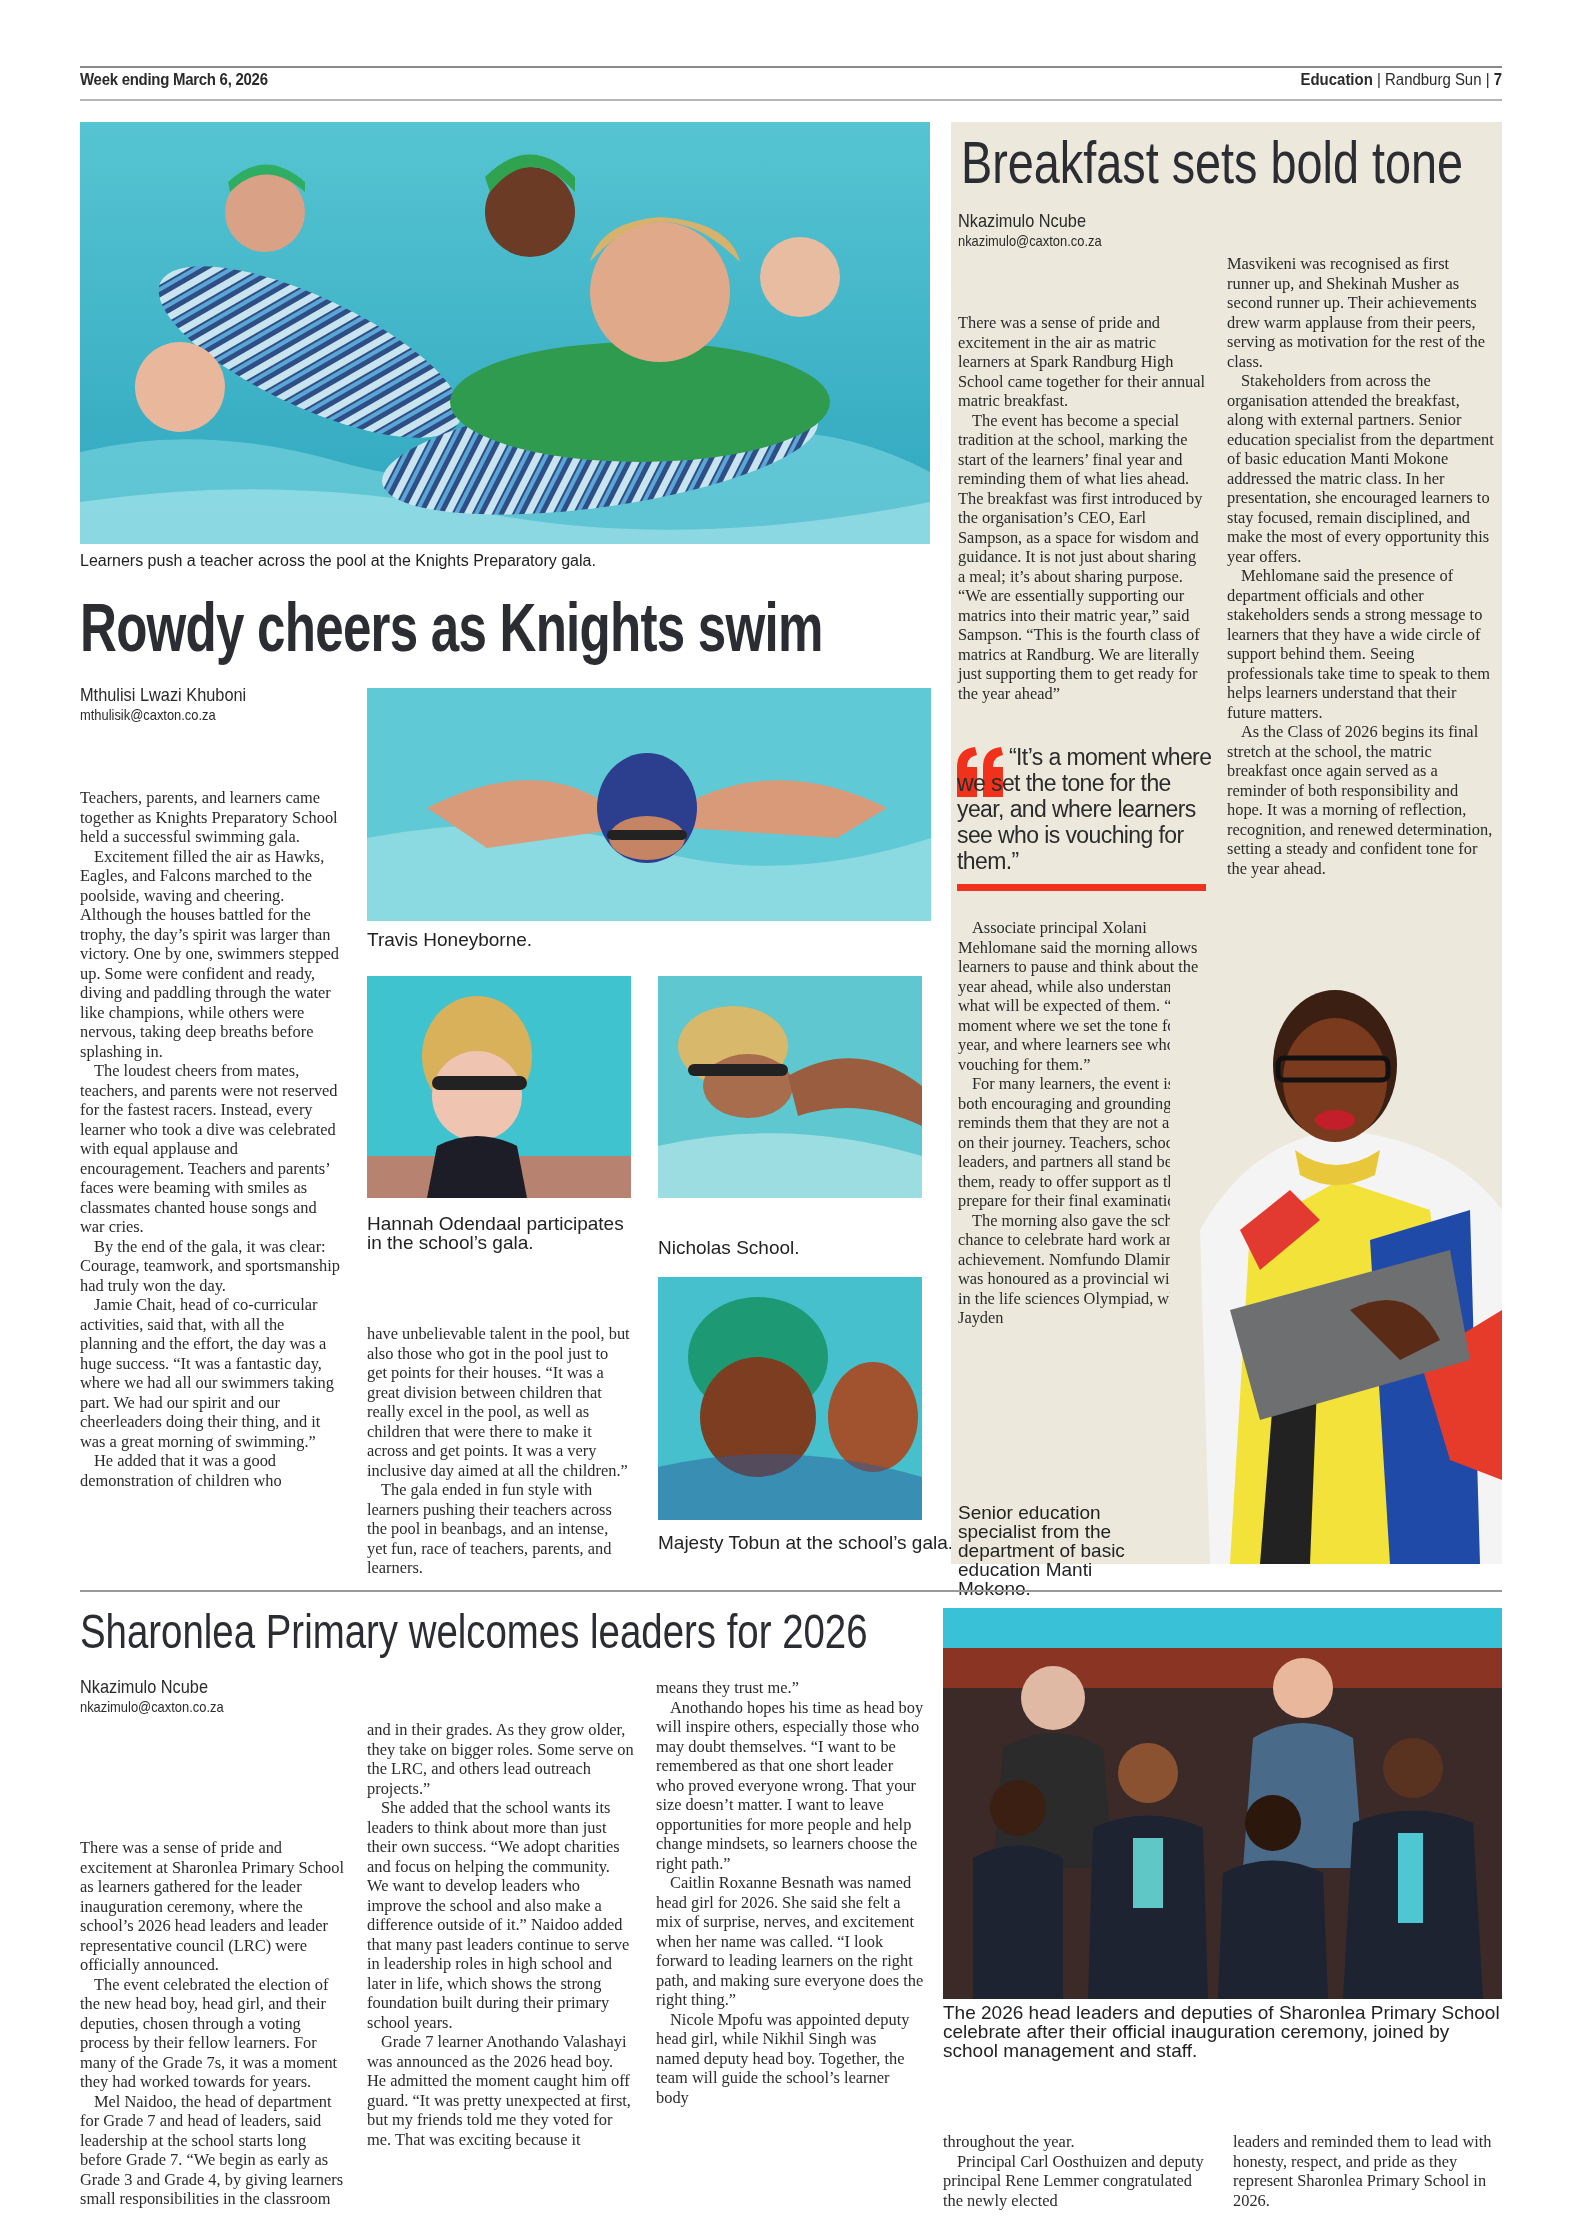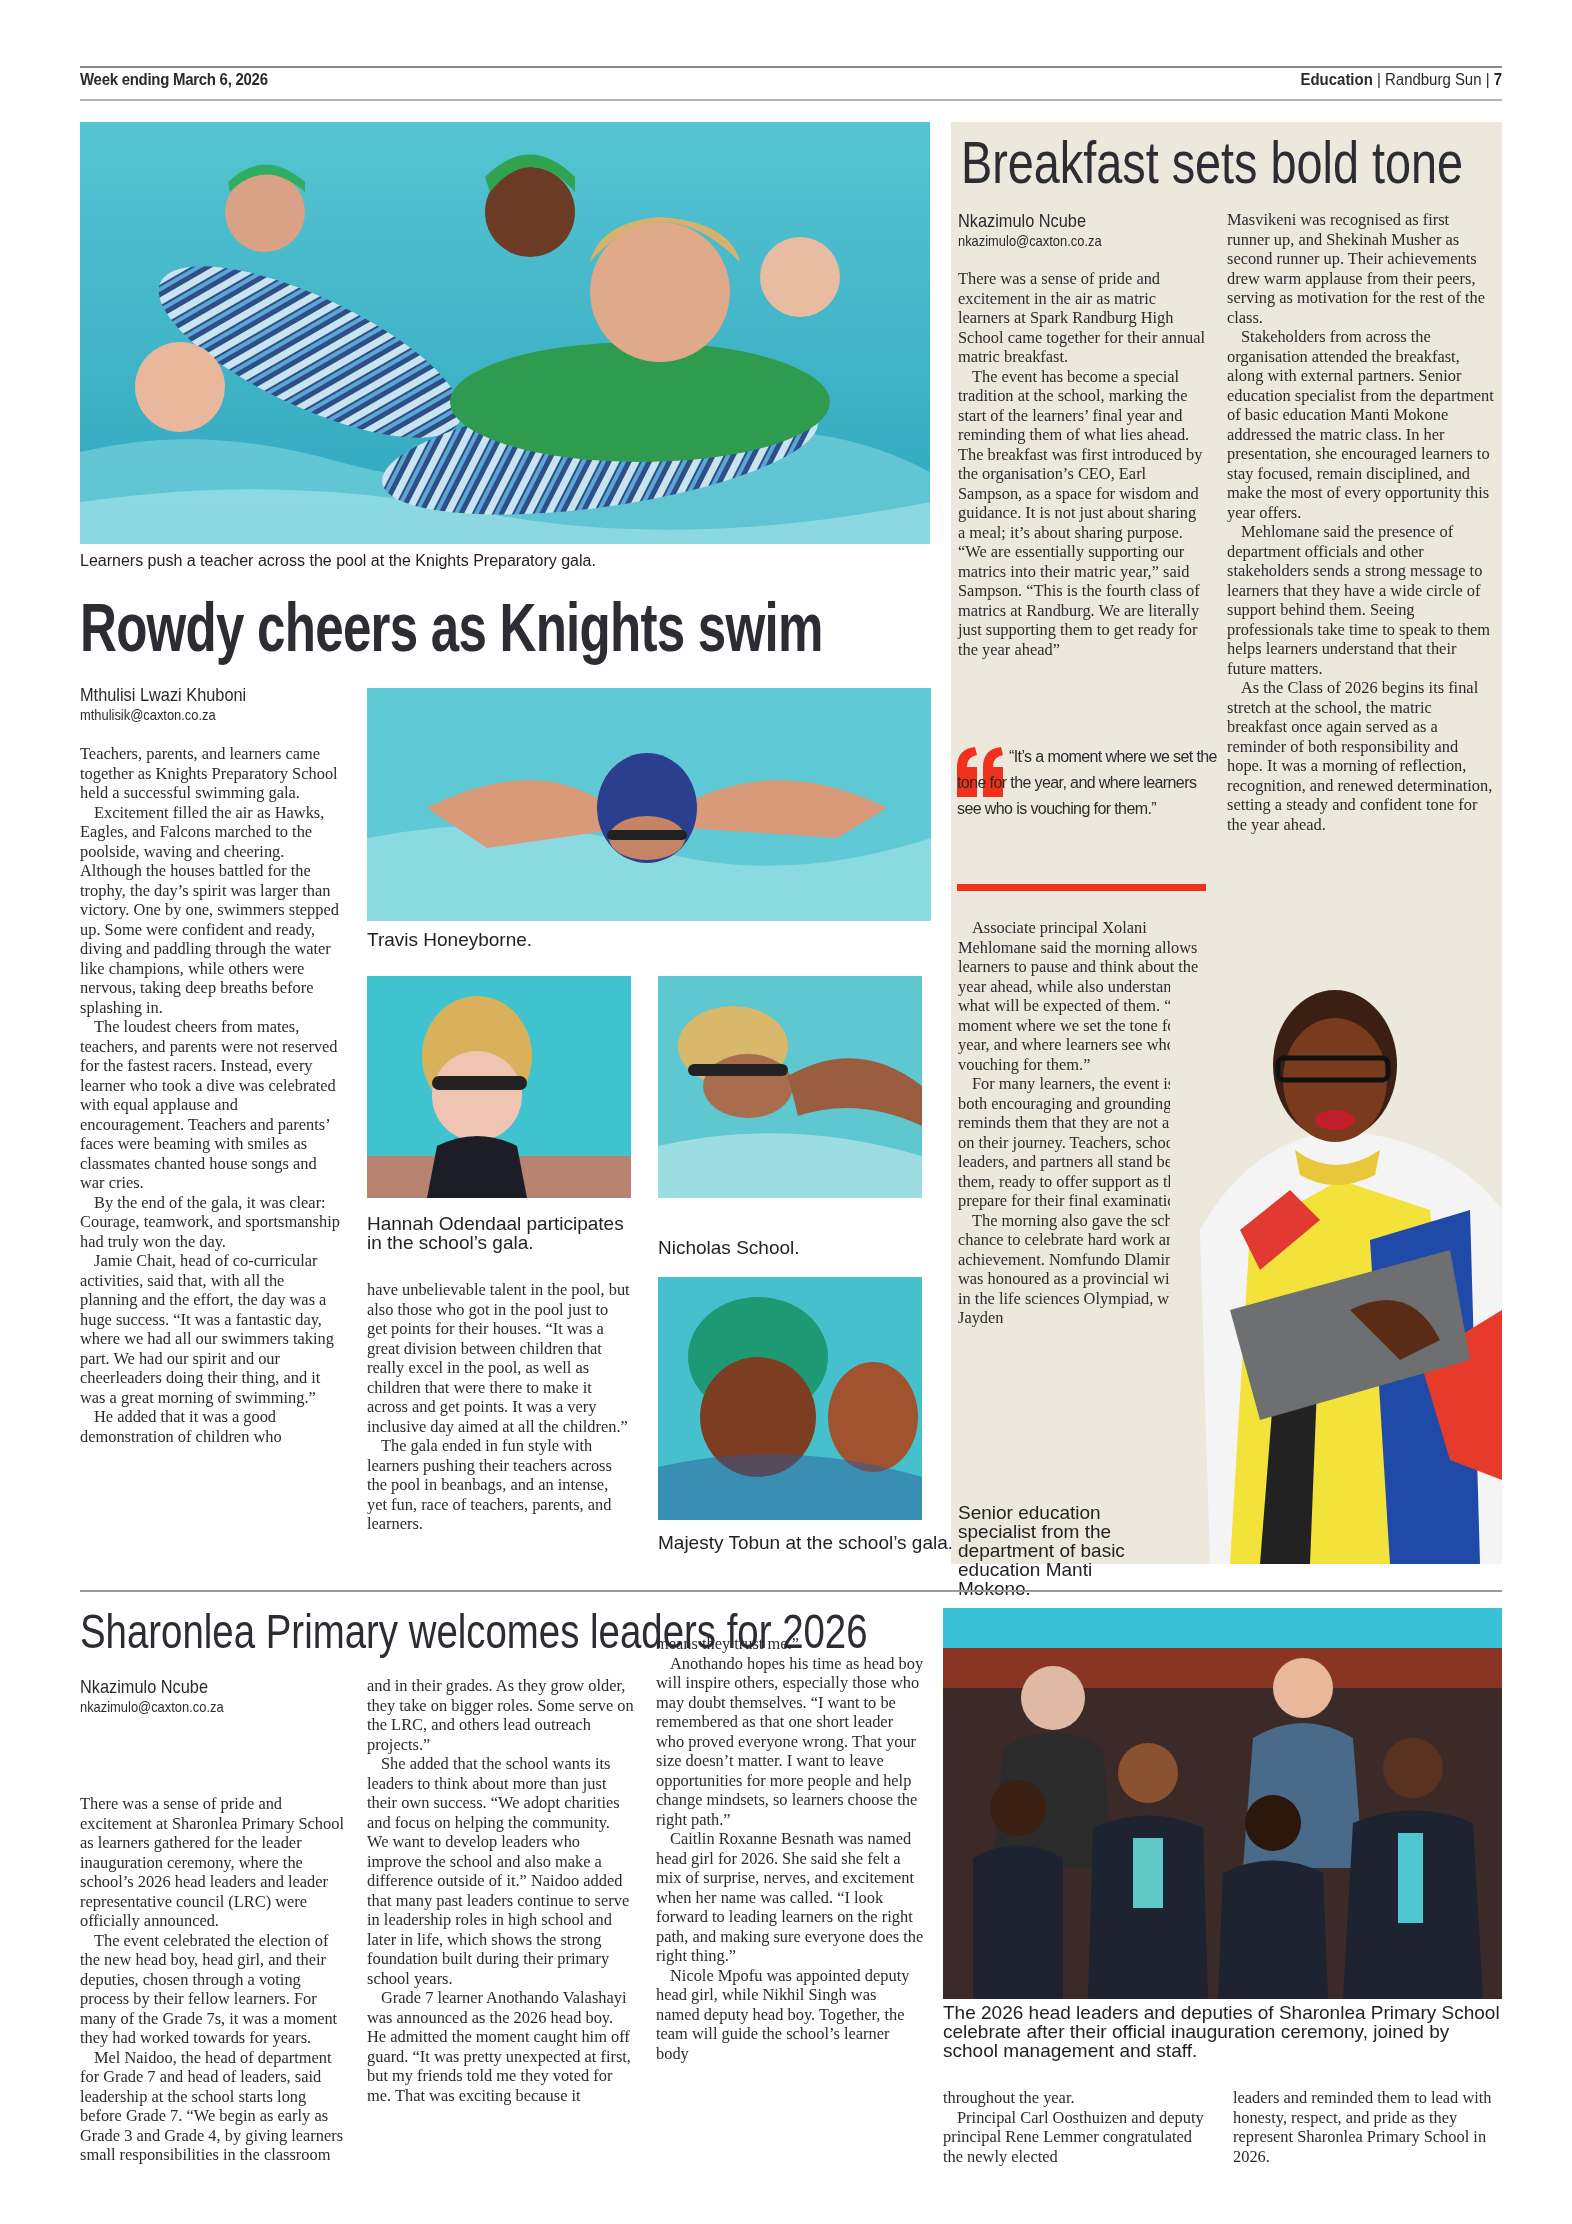--- a/index.html
+++ b/index.html
@@ -8,21 +8,21 @@
     font-family: "Liberation Serif", serif; color: #2a2a2a; overflow: hidden;
   }
   .rule { position: absolute; left: 80px; width: 1422px; background: #8a8a8a; }
   .hdr-left { position: absolute; left: 80px; top: 66px; font-family: "Liberation Sans", sans-serif; font-weight: bold; font-size: 17px; letter-spacing: -0.3px; transform: scaleX(0.88); transform-origin: left; }
   .hdr-right { position: absolute; right: 70px; top: 66px; font-family: "Liberation Sans", sans-serif; font-size: 17px; transform: scaleX(0.88); transform-origin: right; }
   .hdr-right b { font-weight: bold; }
   .photo { position: absolute; overflow: hidden; }
   .caption { position: absolute; font-family: "Liberation Sans", sans-serif; font-size: 19px; line-height: 19px; color: #222; }
   .body-col { position: absolute; font-size: 16.4px; line-height: 19.5px; color: #2b2b2b; }
   .body-col p { margin: 0; text-indent: 14px; }
-  .body-col p.first { text-indent: 0; }
+  .body-col p.first { text-indent: 0; margin-top: 44px; }
   .byline { position: absolute; font-family: "Liberation Sans", sans-serif; }
   .byline .name { font-size: 19px; transform: scaleX(0.86); transform-origin: left; display: block; white-space: nowrap; }
   .byline .email { font-size: 15px; transform: scaleX(0.86); transform-origin: left; display: block; white-space: nowrap; }
   .headline { position: absolute; font-family: "Liberation Sans", sans-serif; color: #2b2d33; white-space: nowrap; transform-origin: left top; }
   .sidebar-box { position: absolute; left: 951px; top: 122px; width: 551px; height: 1442px; background: #ece8dc; }
   .quote-mark { position: absolute; left: 964px; top: 740px; width: 48px; height: 50px; }
   .quote-bar { position: absolute; left: 964px; top: 885px; width: 249px; height: 7px; background: #f0321c; }
 </style>
 </head>
 <body>
@@ -148,21 +148,21 @@
 
 <div class="body-col" style="left:958px;top:269px;width:248px;">
   <p class="first">There was a sense of pride and excitement in the air as matric learners at Spark Randburg High School came together for their annual matric breakfast.</p>
   <p>The event has become a special tradition at the school, marking the start of the learners’ final year and reminding them of what lies ahead. The breakfast was first introduced by the organisation’s CEO, Earl Sampson, as a space for wisdom and guidance. It is not just about sharing a meal; it’s about sharing purpose. “We are essentially supporting our matrics into their matric year,” said Sampson. “This is the fourth class of matrics at Randburg. We are literally just supporting them to get ready for the year ahead”</p>
 </div>
 
 <svg class="quote-mark" viewBox="0 0 48 50" style="left:957px;top:747px;">
   <path d="M0 50 V20 Q0 2 18 0 L20 8 Q10 10 10 20 H20 V50Z" fill="#f0321c"></path>
   <path d="M26 50 V20 Q26 2 44 0 L46 8 Q36 10 36 20 H46 V50Z" fill="#f0321c"></path>
 </svg>
-<div style="position:absolute;left:957px;top:744px;width:260px;font-family:'Liberation Sans',sans-serif;font-size:16px;line-height:26px;color:#2b2b2b;text-indent:52px;letter-spacing:-0.6px;">“It’s a moment where we set the tone for the year, and where learners see who is vouching for them.”</div>
+<div style="position:absolute;left:957px;top:744px;width:260px;font-family:'Liberation Sans',sans-serif;font-size:23px;line-height:26px;color:#2b2b2b;text-indent:52px;letter-spacing:-0.6px;">“It’s a moment where we set the tone for the year, and where learners see who is vouching for them.”</div>
 <div class="quote-bar" style="left:957px;top:884px;"></div>
 
 <div class="body-col" style="left:958px;top:918px;width:248px;">
   <p>Associate principal Xolani Mehlomane said the morning allows learners to pause and think about the year ahead, while also understanding what will be expected of them. “It’s a moment where we set the tone for the year, and where learners see who is vouching for them.”</p>
   <p>For many learners, the event is both encouraging and grounding. It reminds them that they are not alone on their journey. Teachers, school leaders, and partners all stand behind them, ready to offer support as they prepare for their final examinations.</p>
   <p>The morning also gave the school a chance to celebrate hard work and achievement. Nomfundo Dlamini was honoured as a provincial winner in the life sciences Olympiad, while Jayden</p>
 </div>
 
 <div class="body-col" style="left:1227px;top:210px;width:268px;">
   <p class="first">Masvikeni was recognised as first runner up, and Shekinah Musher as second runner up. Their achievements drew warm applause from their peers, serving as motivation for the rest of the class.</p>

